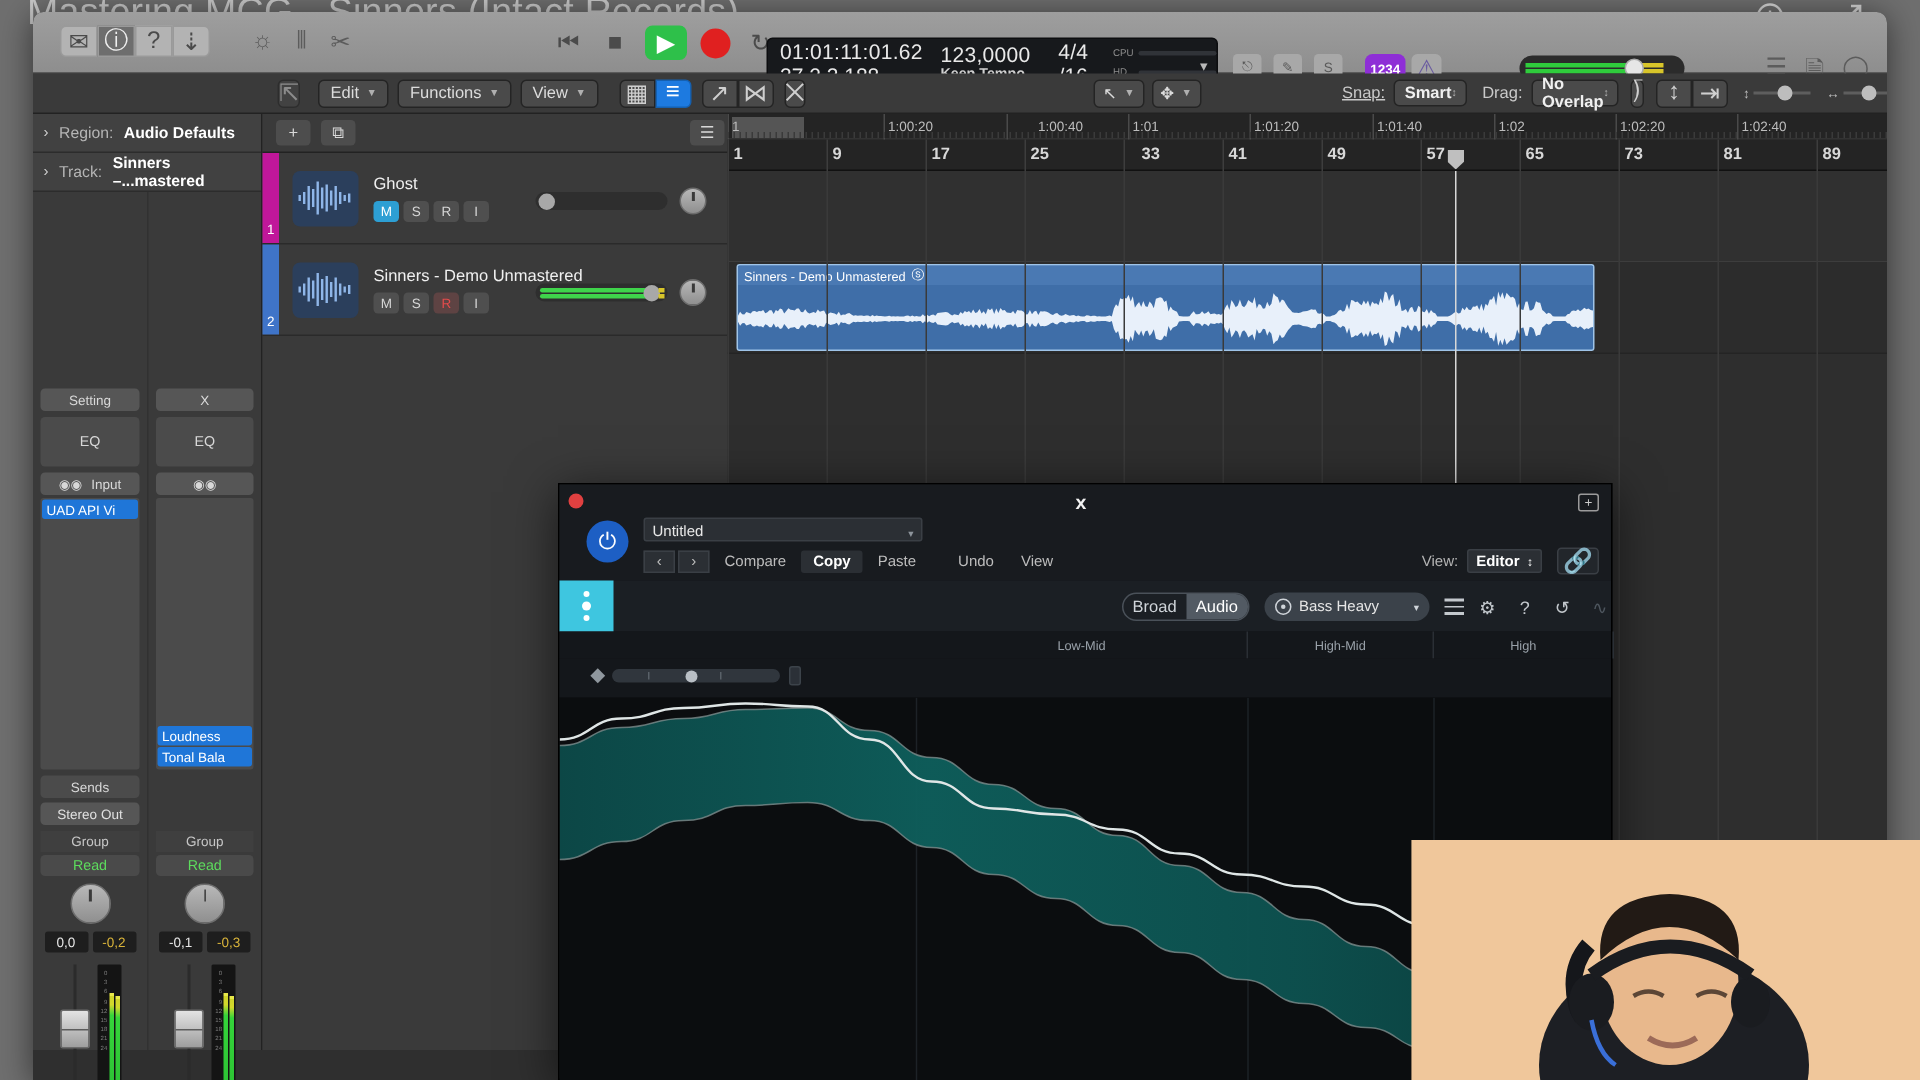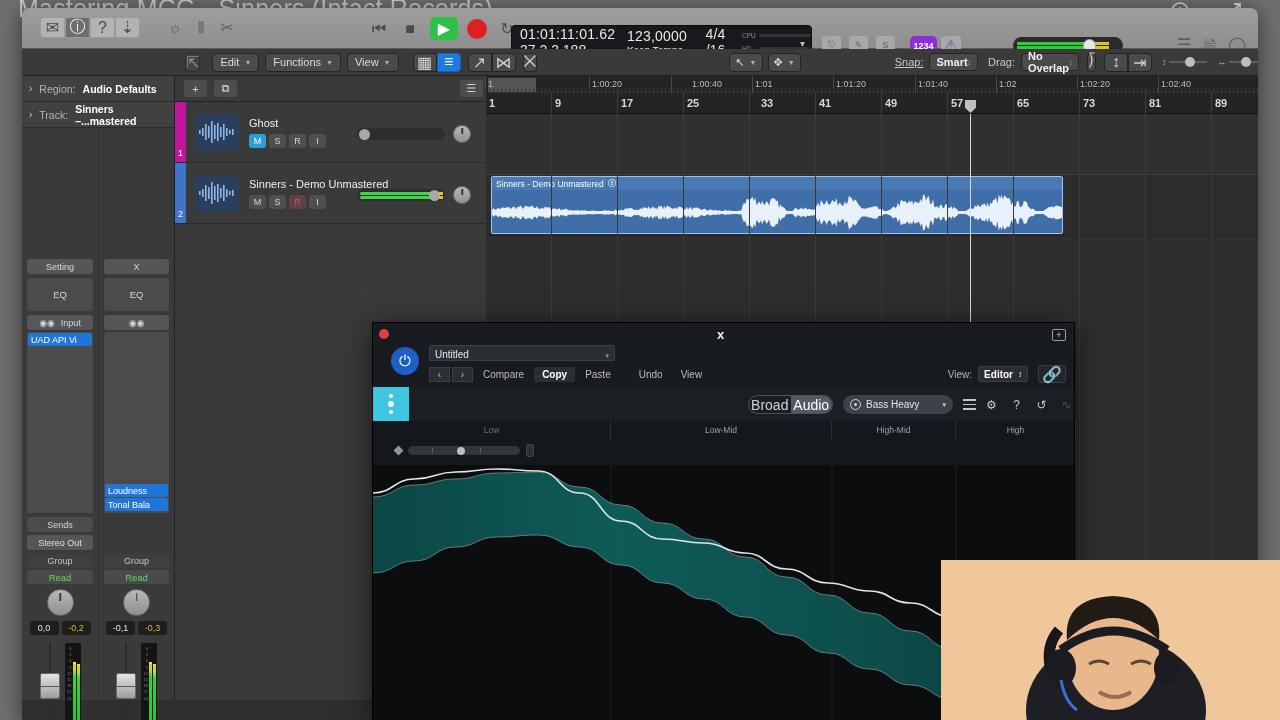--- a/index.html
+++ b/index.html
@@ -229,21 +229,21 @@
     border:1px solid #3a3f45; border-radius:3px; display:flex; align-items:center; justify-content:center; color:#c9c9c9; }
 
   .pl-brand { position:relative; height:34px; background:#1b1f24; display:flex; align-items:center; }
   .pl-logo { width:36px; height:34px; background:#3ec6e0; display:flex; flex-direction:column;
     align-items:center; justify-content:center; gap:3px; }
   .pl-logo i { width:4px; height:4px; border-radius:50%; background:#fff; display:block; }
   .pl-logo i.big { width:6px; height:6px; }
   .pl-title { margin-left:14px; font-size:17px; font-weight:bold; color:#c6ccd2; letter-spacing:.3px; }
   .bf { position:absolute; left:375px; top:8px; width:85px; height:19px; border-radius:10px;
     border:1px solid #4a5159; display:flex; overflow:hidden; }
-  .bf div { flex:1; display:flex; align-items:center; justify-content:center; font-size:14px; color:#cfd4d9; }
+  .bf div { flex:1; display:flex; align-items:center; justify-content:center; font-size:11px; color:#cfd4d9; }
   .bf div.on { background:#525a63; color:#fff; }
   .pl-target { position:absolute; left:470px; top:8px; width:110px; height:19px; background:#3b424a;
     border-radius:10px; display:flex; align-items:center; gap:5px; padding:0 7px; color:#e6e6e6; font-size:10px; }
   .pl-target .tgt-ic { width:11px; height:11px; border-radius:50%; border:1.5px solid #cfd4d9; position:relative; }
   .pl-target .tgt-ic::after { content:''; position:absolute; left:2.5px; top:2.5px; width:3px; height:3px;
     border-radius:50%; background:#cfd4d9; }
   .pl-hamb { position:absolute; left:586px; top:8px; width:20px; height:19px; display:flex;
     flex-direction:column; justify-content:center; gap:3px; align-items:center; }
   .pl-hamb span { width:13px; height:1.5px; background:#c3c8cd; }
   .pl-icons { position:absolute; left:608px; top:8px; display:flex; gap:4px; }
@@ -960,21 +960,20 @@
         </div>
       <div class="pl-icons">
         <div class="pic">⚙</div>
         <div class="pic">?</div>
         <div class="pic">↺</div>
         <div class="pic dim">∿</div>
       </div>
     </div>
 
     <div class="pl-bands" id="bands">
-        <div class="bandcell lowb" style="left: 0px; width: 238px;">Low</div>
         <div class="bandcell" style="left: 238px; width: 221px;">Low-Mid</div>
         <div class="bandcell" style="left: 459px; width: 124px;">High-Mid</div>
         <div class="bandcell" style="left: 583px; width: 120px;">High</div>
       </div>
 
     <div class="pl-sliders">
       <div class="bslider">
         <span class="diamond"></span>
         <span class="strack">
           <span class="stick" style="left:24px;"></span>

